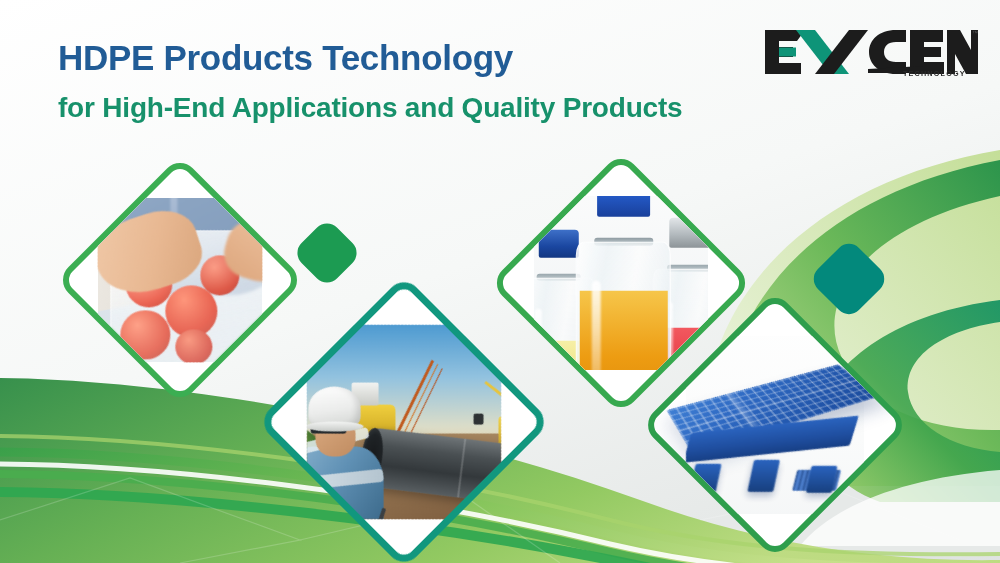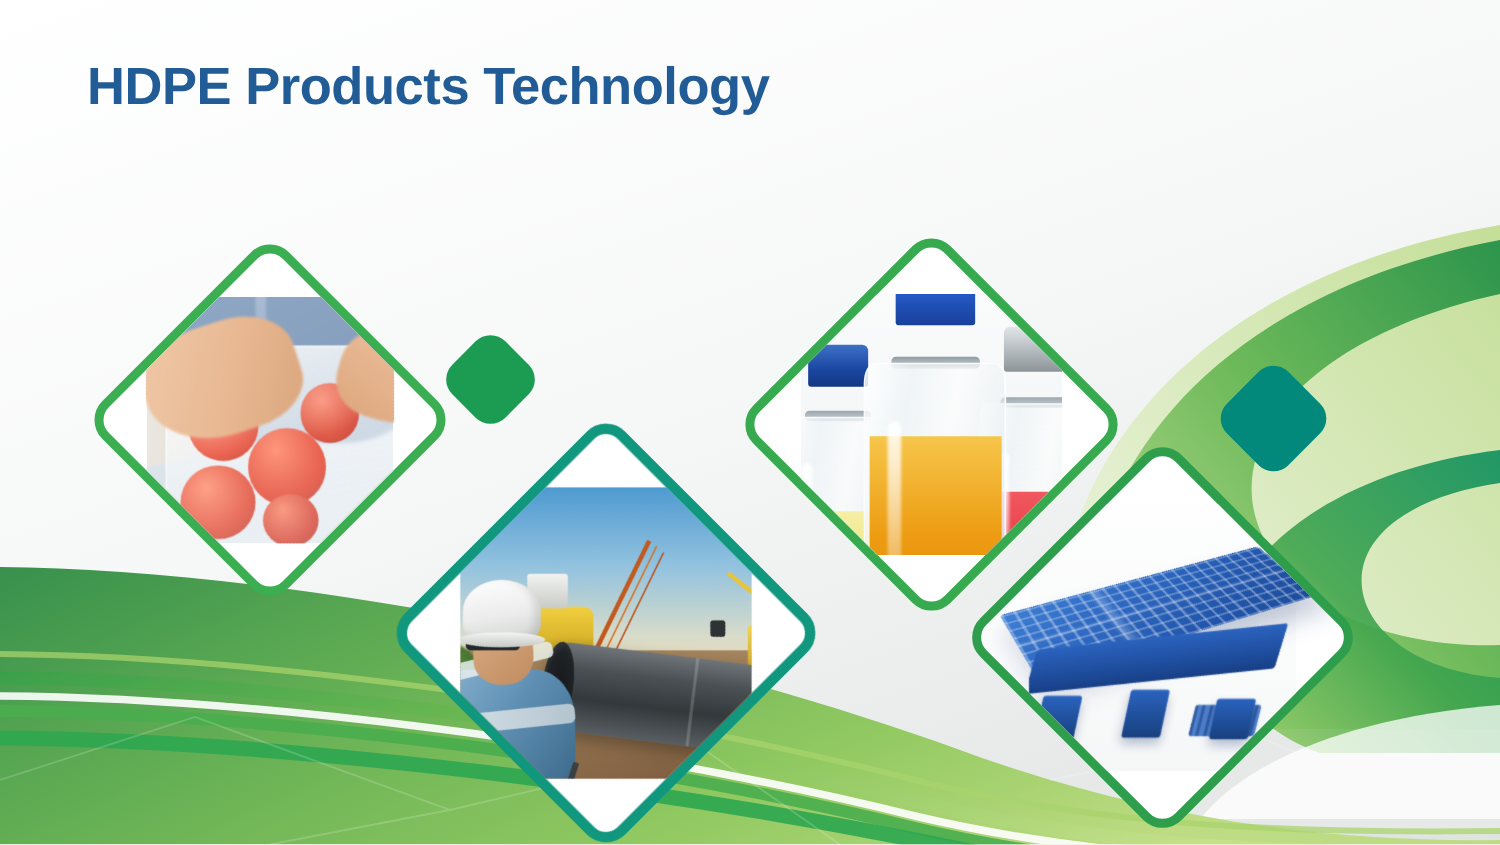--- a/index.html
+++ b/index.html
@@ -474,16 +474,46 @@
           <div class="pal-foot f3"></div>
         </div>
       </div>
     </div>
   </div>
 
   <div class="header">
 
     <div class="title-main">HDPE Products Technology</div>
 
-
+    <div class="title-sub">for High-End Applications and Quality Products</div>
+
+    <div class="logo">
+      <svg viewBox="0 0 215 52" width="215" height="52">
+
+        <g fill="#1C1C1C">
+          <path d="M2,4 L42,4 L34,15 L16,15 L16,21 L30,21 L30,31 L16,31 L16,37 L38,37 L38,48 L2,48 Z"></path>
+        </g>
+
+        <rect x="16" y="21.5" width="17" height="9" fill="#0E9478"></rect>
+
+        <g>
+          <path d="M33,4 L52,4 L86,48 L67,48 Z" fill="#0E9478"></path>
+          <path d="M86,4 L105,4 L71,48 L52,48 Z" fill="#1C1C1C"></path>
+        </g>
+
+        <path fill="#1C1C1C" d="M133,4 C116,4 106,14 106,26 C106,38 116,48 133,48 L143,48 L143,36 L133,36
+                 C125,36 121,32 121,26 C121,20 125,16 133,16 L143,16 L143,4 Z"></path>
+
+        <path fill="#1C1C1C" d="M147,4 L180,4 L180,16 L161,16 L161,21 L178,21 L178,31 L161,31 L161,36 L181,36 L181,48 L147,48 Z"></path>
+
+        <path fill="#1C1C1C" d="M184,4 L197,4 L208,24 L208,4 L215,4 L215,48 L203,48 L192,28 L192,48 L184,48 Z"></path>
+
+        <text x="209" y="9" font-family="'Liberation Sans',sans-serif" font-size="6" fill="#555">™</text>
+
+        <g>
+          <path d="M105,43 L160,40 L160,47 L105,47 Z" fill="#1C1C1C"></path>
+          <text x="140" y="49.5" font-family="'Liberation Sans',sans-serif" font-size="7.2" letter-spacing="1.2" font-weight="700" fill="#2A2A2A">TECHNOLOGY</text>
+        </g>
+      </svg>
+    </div>
   </div>
 
 </div>
 
 </body></html>

